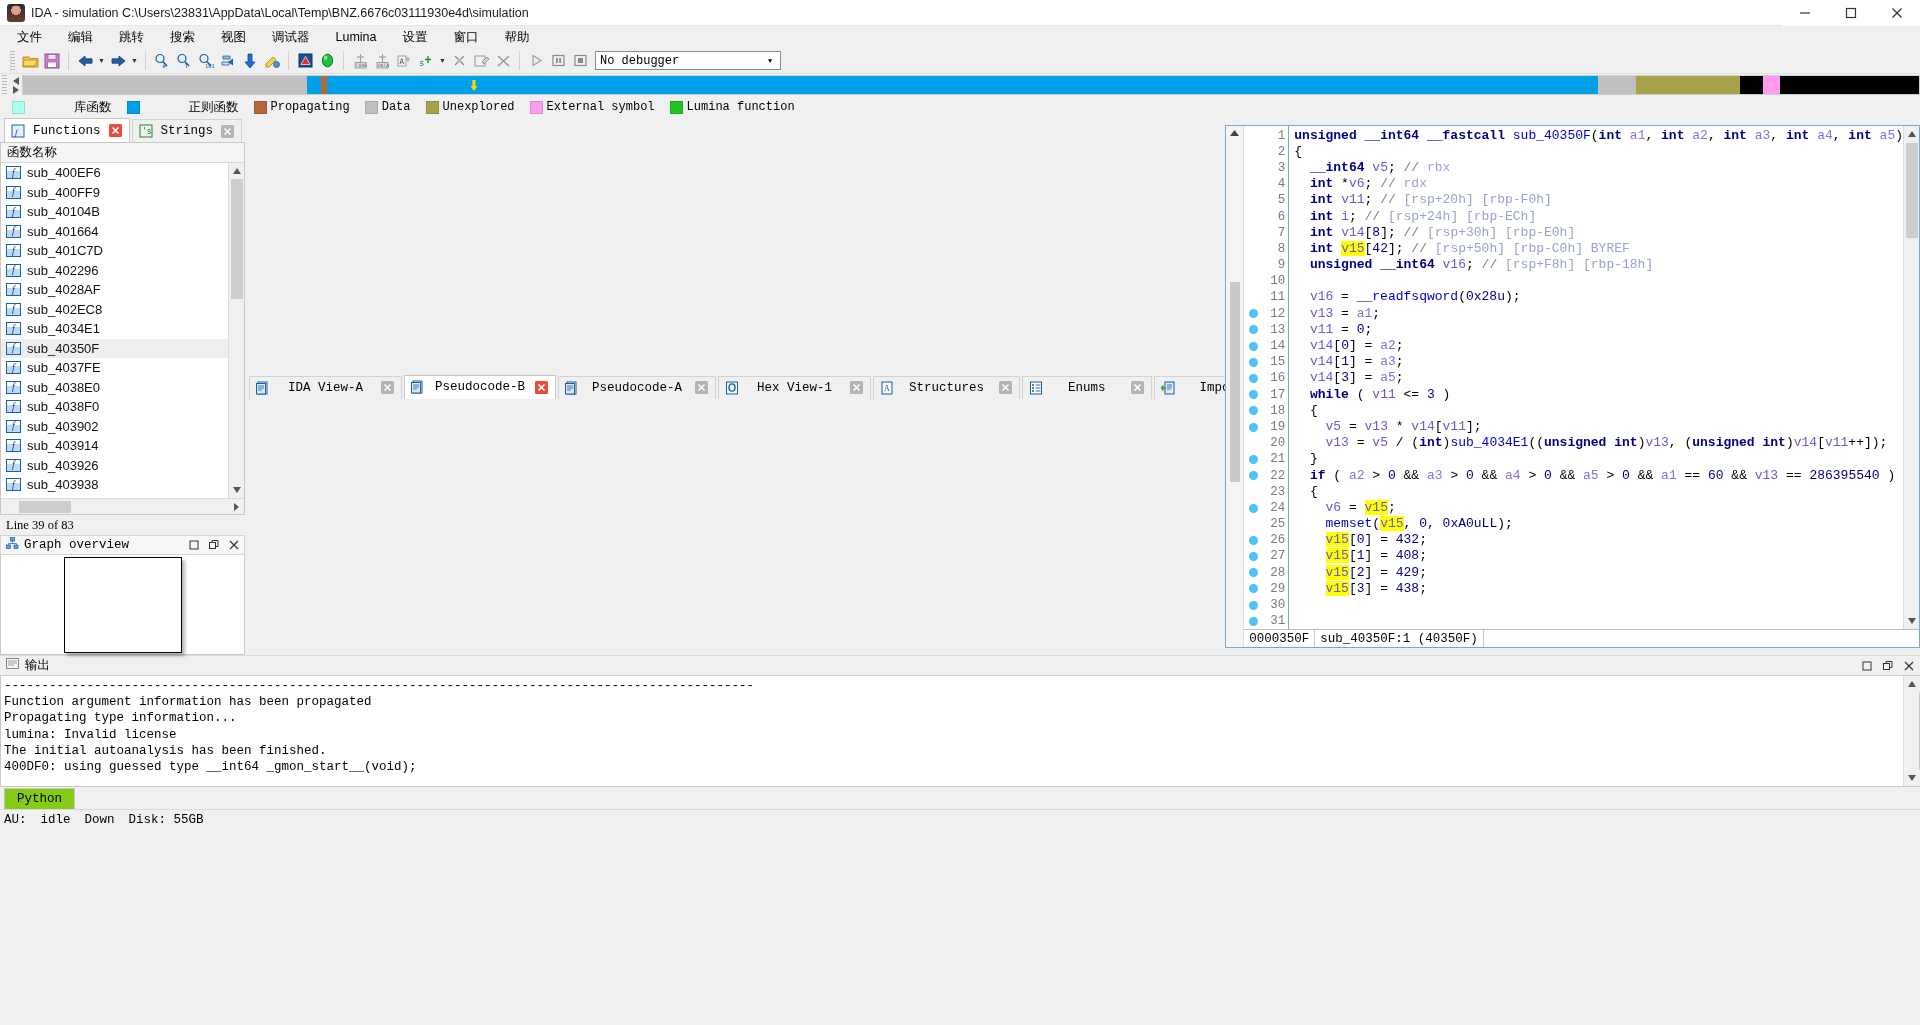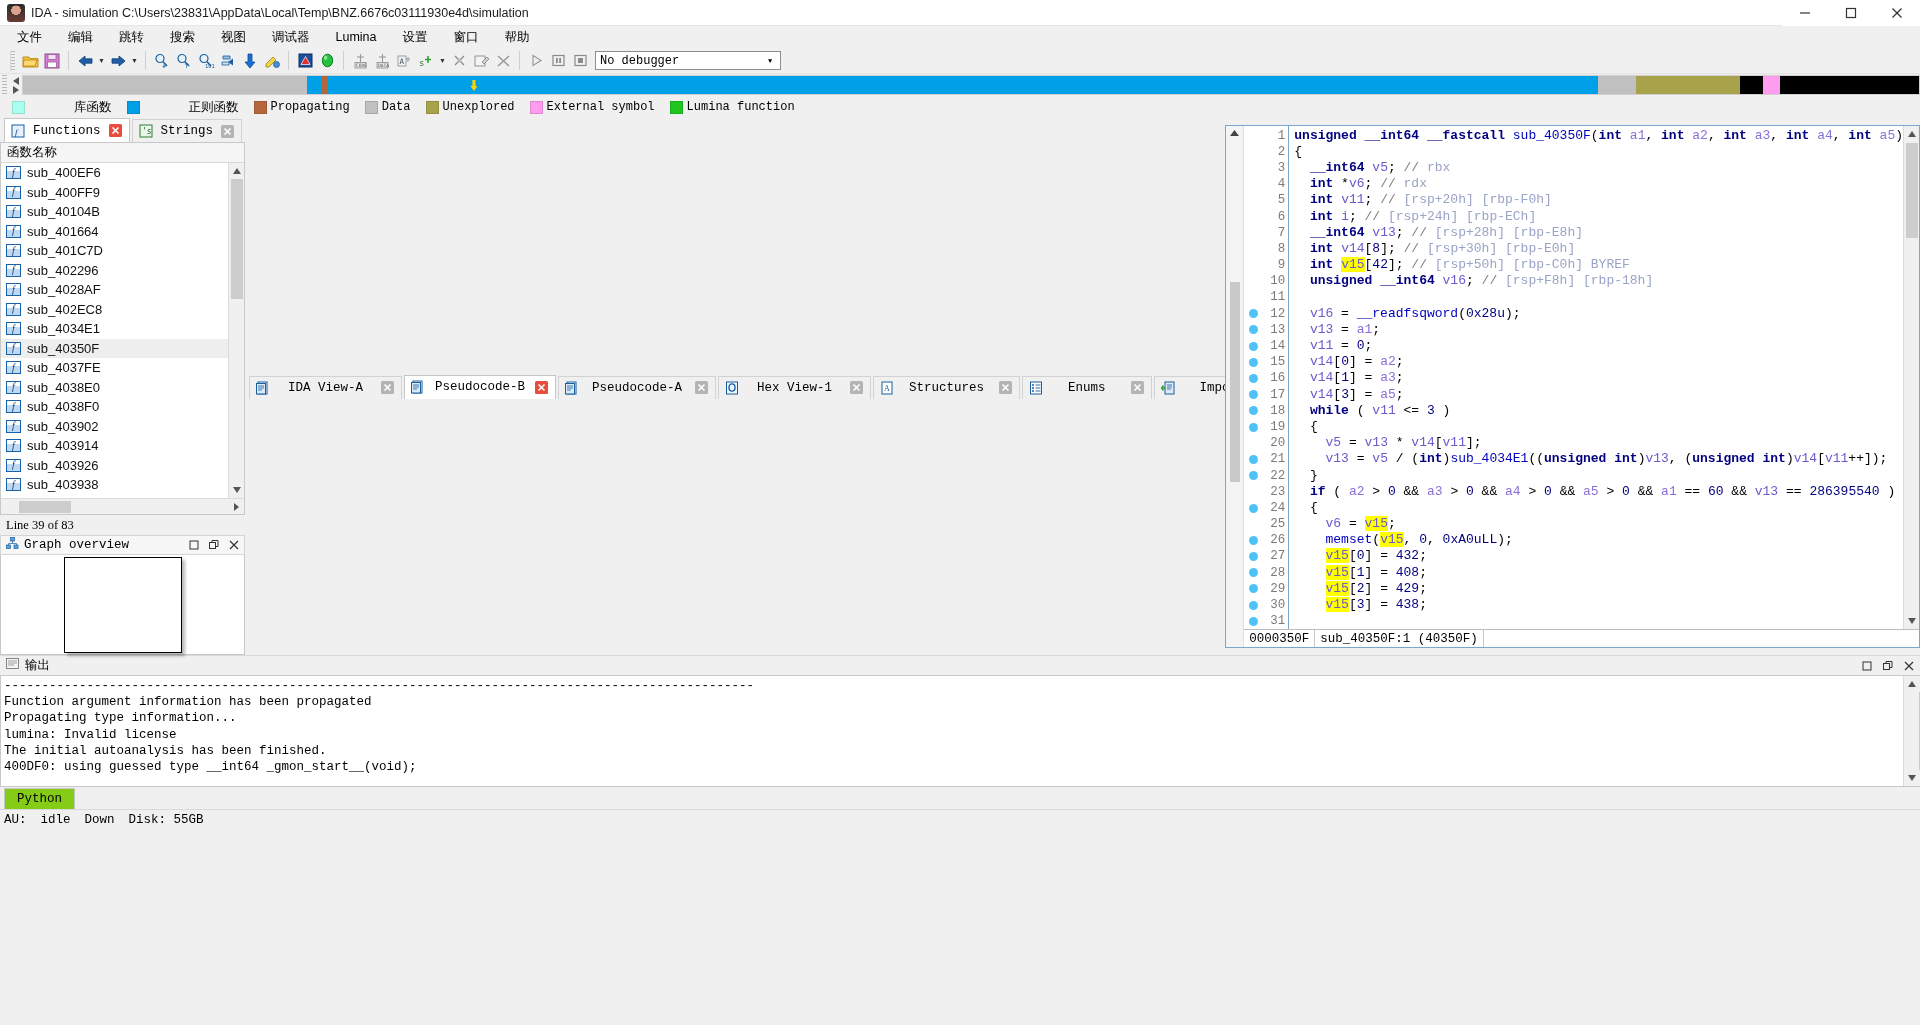--- a/index.html
+++ b/index.html
@@ -885,21 +885,20 @@
               <div class="lnum">30</div>
               <div class="lnum">31</div>
             </div>
           <div id="codetext">
               <div class="cline"><span class="k">unsigned</span> <span class="k">__int64</span> <span class="k">__fastcall</span> <span class="fn">sub_40350F</span>(<span class="k">int</span> <span class="arg">a1</span>, <span class="k">int</span> <span class="arg">a2</span>, <span class="k">int</span> <span class="arg">a3</span>, <span class="k">int</span> <span class="arg">a4</span>, <span class="k">int</span> <span class="arg">a5</span>)</div>
               <div class="cline">{</div>
               <div class="cline">  <span class="k">__int64</span> <span class="var">v5</span>; <span class="cmt">//</span> <span class="cmt2">rbx</span></div>
               <div class="cline">  <span class="k">int</span> *<span class="var">v6</span>; <span class="cmt">//</span> <span class="cmt2">rdx</span></div>
               <div class="cline">  <span class="k">int</span> <span class="var">v11</span>; <span class="cmt">//</span> <span class="cmt2">[rsp+20h] [rbp-F0h]</span></div>
               <div class="cline">  <span class="k">int</span> <span class="var">i</span>; <span class="cmt">//</span> <span class="cmt2">[rsp+24h] [rbp-ECh]</span></div>
-              <div class="cline">  <span class="k">__int64</span> <span class="var">v13</span>; <span class="cmt">//</span> <span class="cmt2">[rsp+28h] [rbp-E8h]</span></div>
               <div class="cline">  <span class="k">int</span> <span class="var">v14</span>[<span class="num">8</span>]; <span class="cmt">//</span> <span class="cmt2">[rsp+30h] [rbp-E0h]</span></div>
               <div class="cline">  <span class="k">int</span> <span class="var hl">v15</span>[<span class="num">42</span>]; <span class="cmt">//</span> <span class="cmt2">[rsp+50h] [rbp-C0h] BYREF</span></div>
               <div class="cline">  <span class="k">unsigned</span> <span class="k">__int64</span> <span class="var">v16</span>; <span class="cmt">//</span> <span class="cmt2">[rsp+F8h] [rbp-18h]</span></div>
               <div class="cline">&nbsp;</div>
               <div class="cline">  <span class="var">v16</span> = <span class="fn">__readfsqword</span>(<span class="num">0x28u</span>);</div>
               <div class="cline">  <span class="var">v13</span> = <span class="arg">a1</span>;</div>
               <div class="cline">  <span class="var">v11</span> = <span class="num">0</span>;</div>
               <div class="cline">  <span class="var">v14</span>[<span class="num">0</span>] = <span class="arg">a2</span>;</div>
               <div class="cline">  <span class="var">v14</span>[<span class="num">1</span>] = <span class="arg">a3</span>;</div>
               <div class="cline">  <span class="var">v14</span>[<span class="num">3</span>] = <span class="arg">a5</span>;</div>

